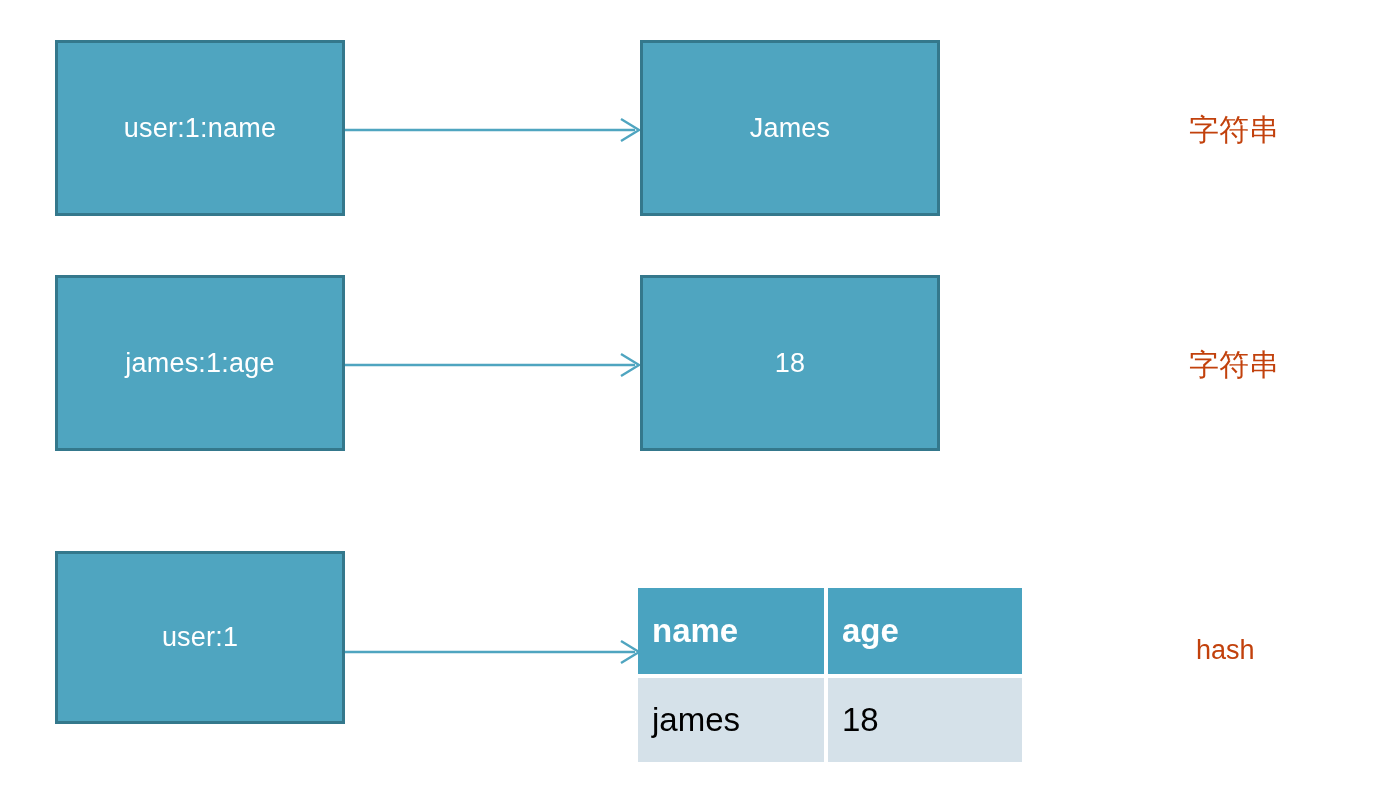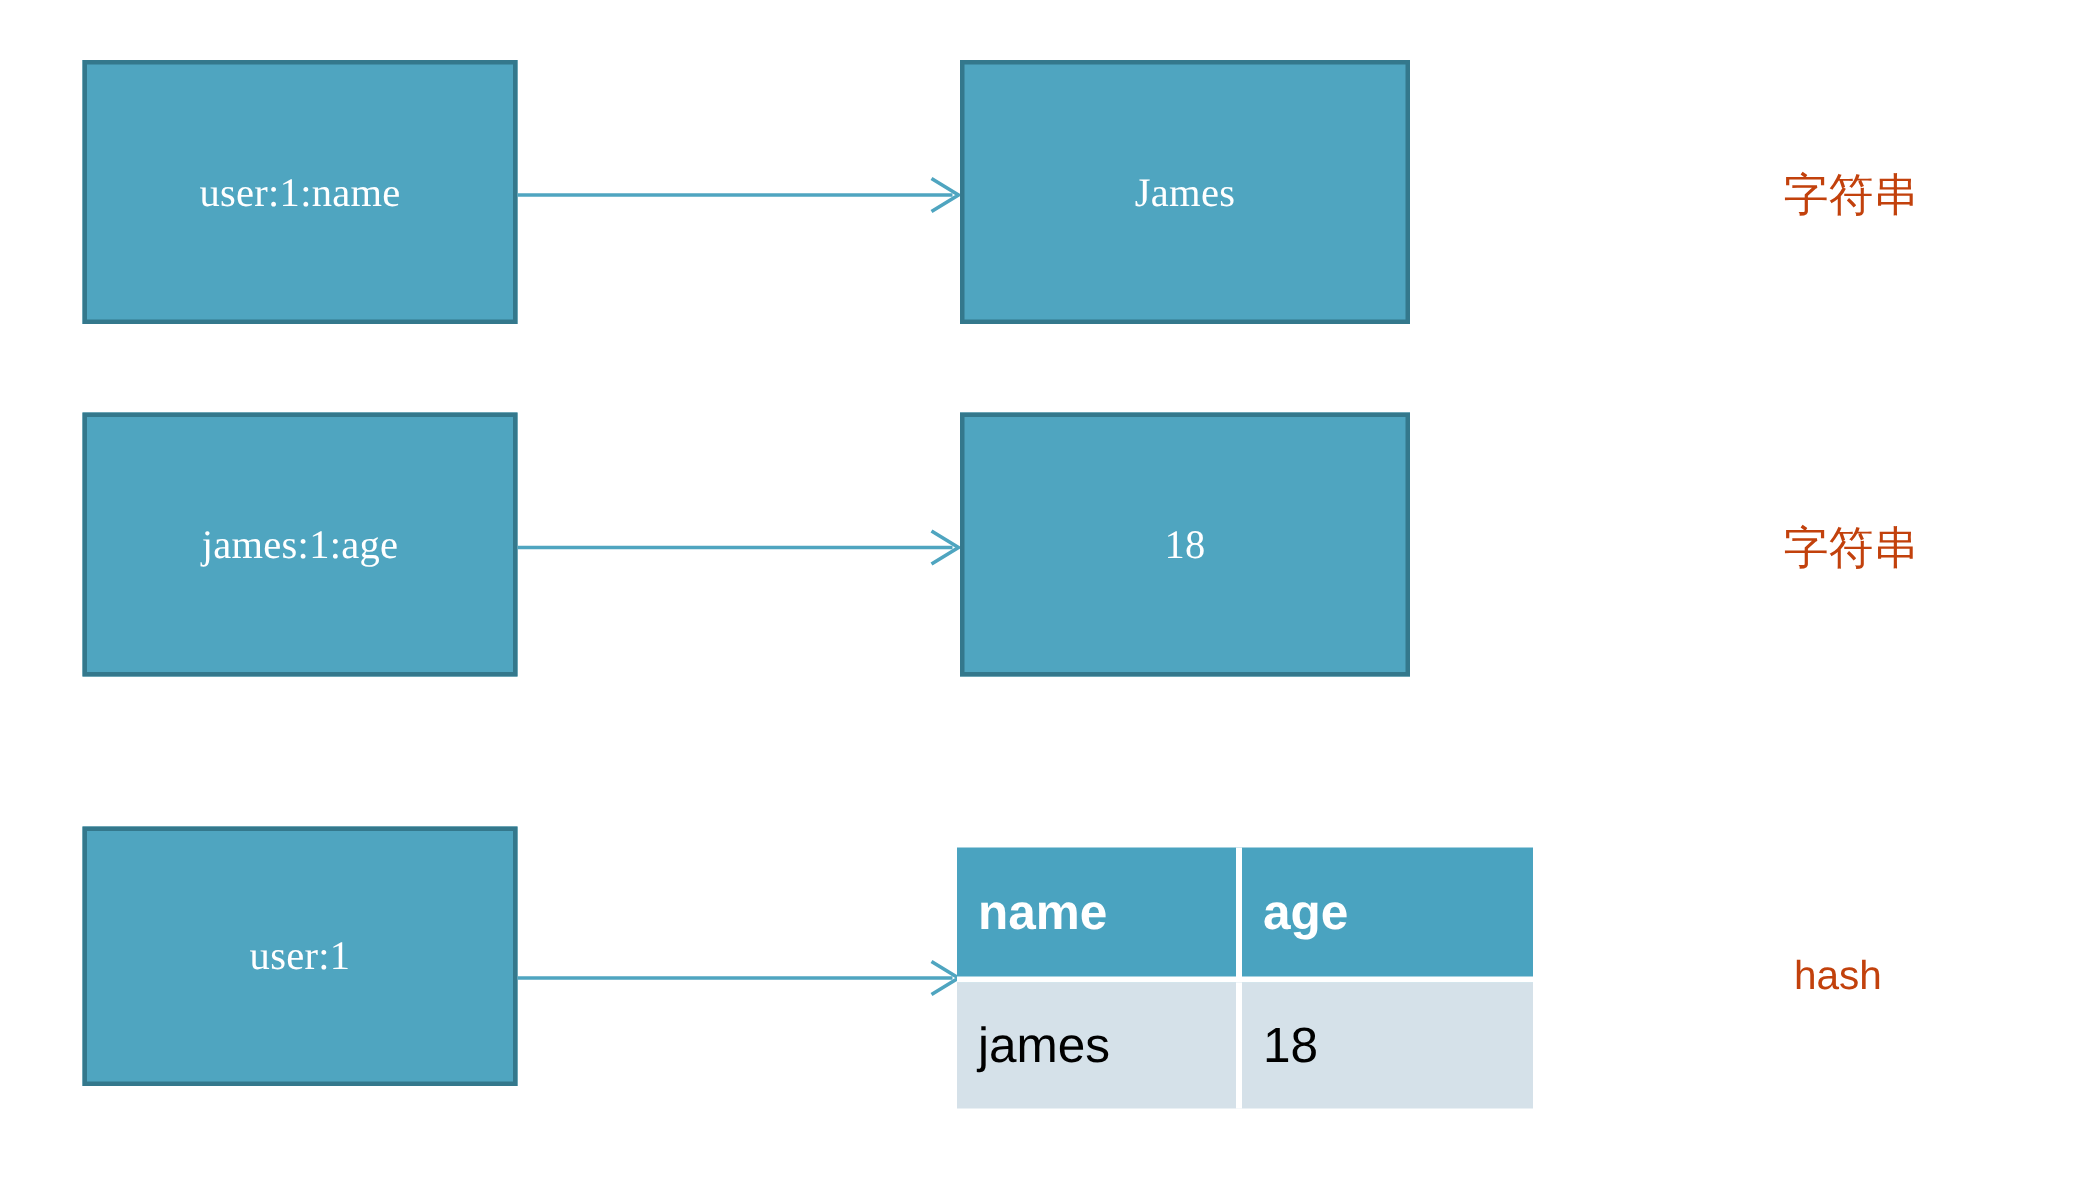--- a/index.html
+++ b/index.html
@@ -24,21 +24,21 @@
   .node-box {
     position: absolute;
     box-sizing: border-box;
     background: #4FA5C0;
     border: 3px solid #34788C;
     display: flex;
     align-items: center;
     justify-content: center;
     color: #ffffff;
     font-size: 27px;
-    font-family: Liberation Serif, serif;
+    font-family: Liberation Sans, sans-serif;
     letter-spacing: 0.2px;
     white-space: nowrap;
   }
 
   .box-key-name  { left: 55px;  top: 40px;  width: 290px; height: 176px; }
   .box-val-name  { left: 640px; top: 40px;  width: 300px; height: 176px; }
 
   .box-key-age   { left: 55px;  top: 275px; width: 290px; height: 176px; }
   .box-val-age   { left: 640px; top: 275px; width: 300px; height: 176px; }
 
@@ -63,21 +63,21 @@
   }
 
   .arrow-1 { left: 345px; top: 112px; width: 298px; height: 36px; }
   .arrow-2 { left: 345px; top: 347px; width: 298px; height: 36px; }
   .arrow-3 { left: 345px; top: 634px; width: 298px; height: 36px; }
 
   
   .hash-table {
     position: absolute;
     left: 638px;
-    top: 565px;
+    top: 588px;
     width: 384px;
     border-collapse: separate;
     border-spacing: 0;
     table-layout: fixed;
   }
   .hash-table th,
   .hash-table td {
     padding: 0 0 0 14px;
     text-align: left;
     vertical-align: middle;

